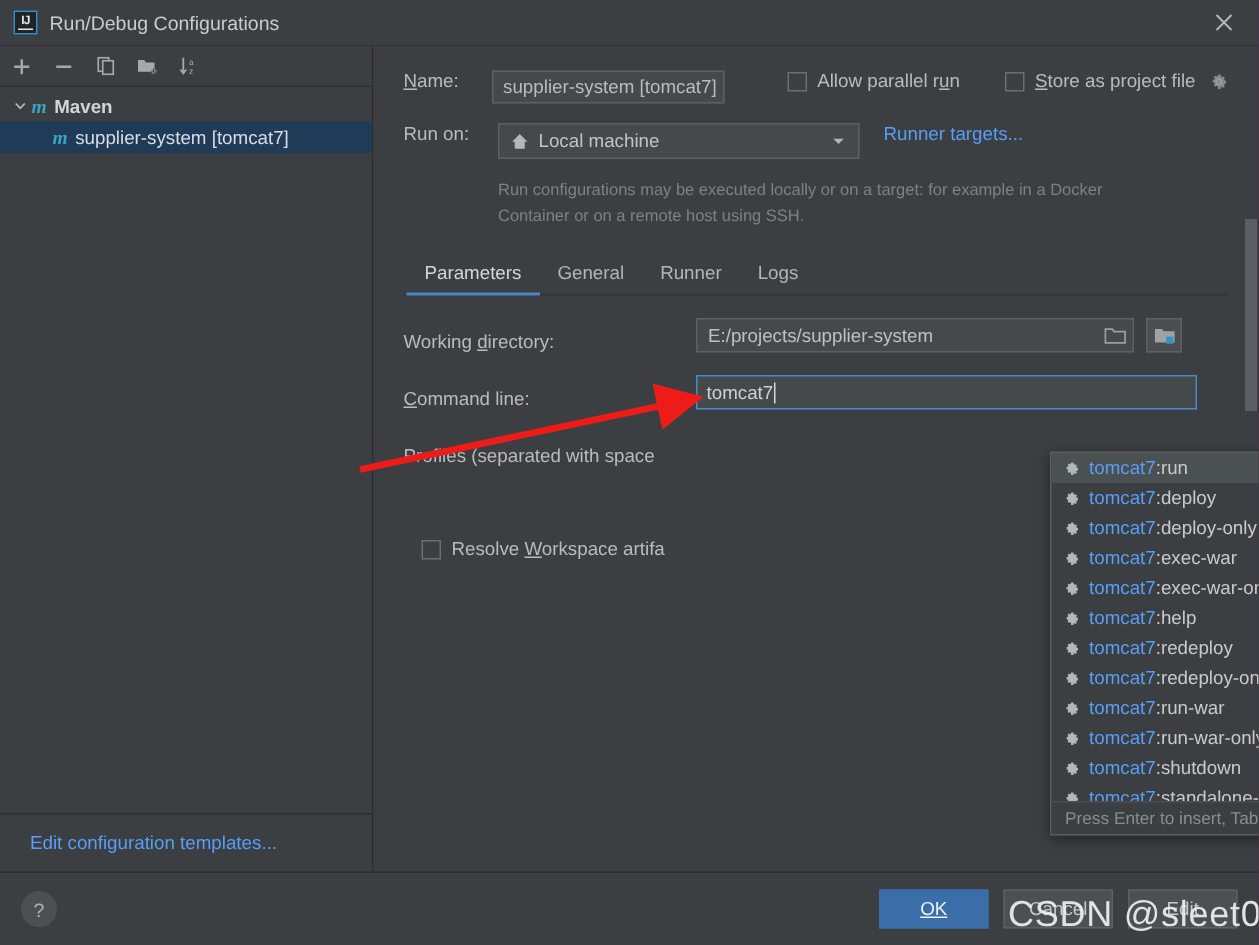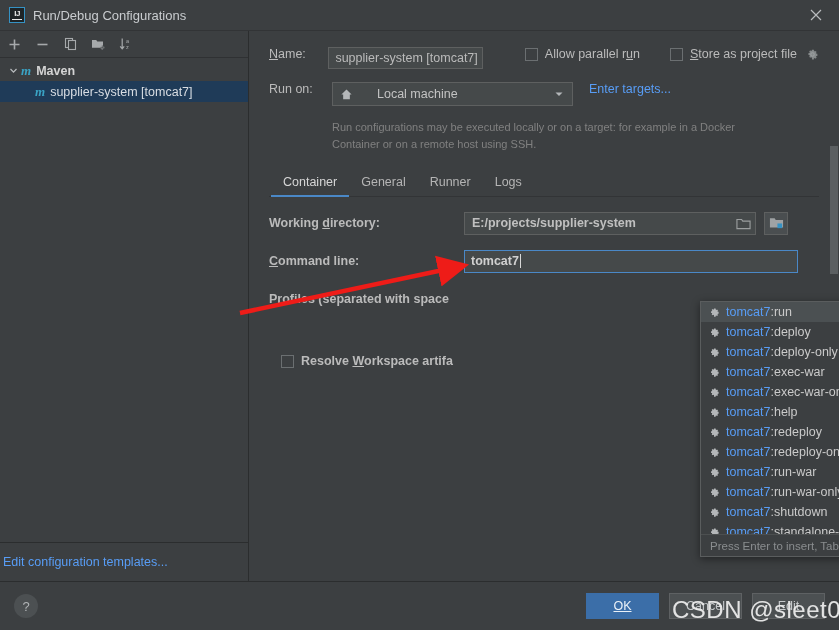--- a/index.html
+++ b/index.html
@@ -138,21 +138,21 @@
     font-size: 13px;
     font-family: "Liberation Serif", serif;
     margin-right: 5px;
     margin-left: 1px;
   }
   .lp-footer {
     height: 38px;
     flex: 0 0 auto;
     display: flex;
     align-items: center;
-    padding-left: 3px;
+    padding-left: 20px;
     border-top: 1px solid #2b2d2e;
   }
   .link {
     color: #589df6;
     font-size: 12.5px;
     cursor: default;
   }
 
   
   .right-panel {
@@ -217,21 +217,20 @@
   .combo {
     width: 241px;
     height: 24px;
     background: #45494a;
     border: 1px solid #5e6060;
     box-sizing: border-box;
     display: flex;
     align-items: center;
     padding: 0 4px 0 7px;
     cursor: default;
-    gap: 18px;
   }
   .combo .combo-label { flex: 1 1 auto; color: #c3c3c3; }
   .home-ico { margin-right: 6px; display:flex; }
 
   .helptext {
     color: #808080;
     font-size: 11px;
     line-height: 17px;
     margin: 2px 0 0 63px;
     max-width: 420px;
@@ -262,24 +261,23 @@
     background: #4a88c7;
   }
 
   
   .params {
     padding-top: 14px;
     position: relative;
   }
   .prow {
     display: flex;
-    align-items: center;
+    align-items: flex-end;
     height: 24px;
     margin-bottom: 14px;
-    font-weight: bold;
   }
   .plabel {
     width: 195px;
     flex: 0 0 195px;
     color: #bbbbbb;
     font-size: 12.5px;
     white-space: nowrap;
   }
   .wd-field {
     width: 292px;
@@ -559,27 +557,27 @@
                   <path d="M7 1.5 L12.5 7 H10.6 V12 H3.4 V7 H1.5 Z" fill="#b4b7b9"></path>
                 </svg>
             </span>
             <span class="combo-label">Local machine</span>
             <span style="display:flex;padding-right:4px">
               <svg width="10" height="10" viewBox="0 0 10 10">
                   <path d="M1.5 3.5 L5 7 L8.5 3.5 Z" fill="#b4b7b9"></path>
                 </svg>
             </span>
           </div>
-          <span class="link" style="margin-left:16px">Enter targets...</span>
+          <span class="link" style="margin-left:16px">Runner targets...</span>
         </div>
 
         <div class="helptext">Run configurations may be executed locally or on a target: for example in a Docker Container or on a remote host using SSH.</div>
 
         <div class="tabs">
-          <div class="tab active">Container</div>
+          <div class="tab active">Parameters</div>
           <div class="tab">General</div>
           <div class="tab">Runner</div>
           <div class="tab">Logs</div>
         </div>
 
         <div class="params">
 
           <div class="prow">
             <span class="plabel">Working <span class="u">d</span>irectory:</span>
             <div class="wd-field">

